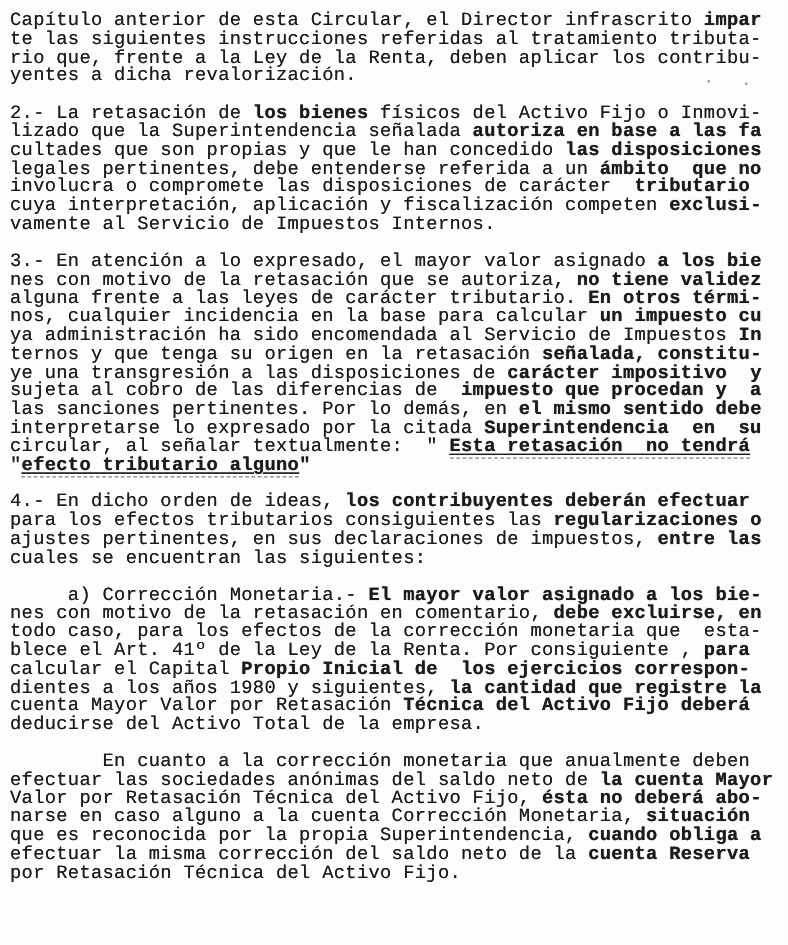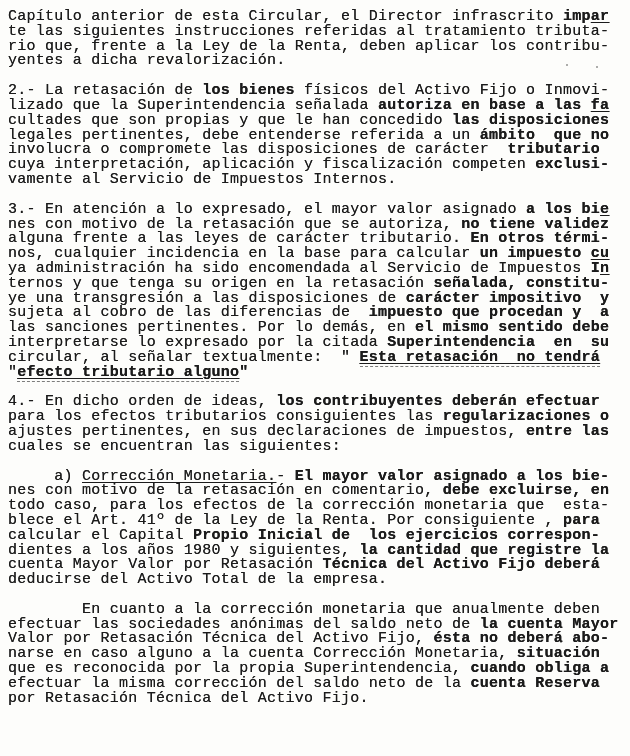--- a/index.html
+++ b/index.html
@@ -25,21 +25,20 @@
     font-size: 15px;
     line-height: 14.8px;
     letter-spacing: 0.25px;
     white-space: pre;
     text-shadow: 0 0 0.4px rgba(10,10,10,0.75);
   }
   .para { margin: 0 0 15px 0; }
   .line { height: 14.8px; }
   .b { font-weight: bold; text-shadow: 0 0 0.6px rgba(0,0,0,0.85); }
   .u {
-    text-decoration: underline;
     text-decoration-thickness: 1.4px;
     text-underline-offset: 2px;
   }
   .u2 {
     text-decoration: underline;
     text-decoration-thickness: 1.4px;
     text-underline-offset: 2px;
     border-bottom: 1px dashed rgba(20,20,20,0.55);
     padding-bottom: 0.5px;
   }

